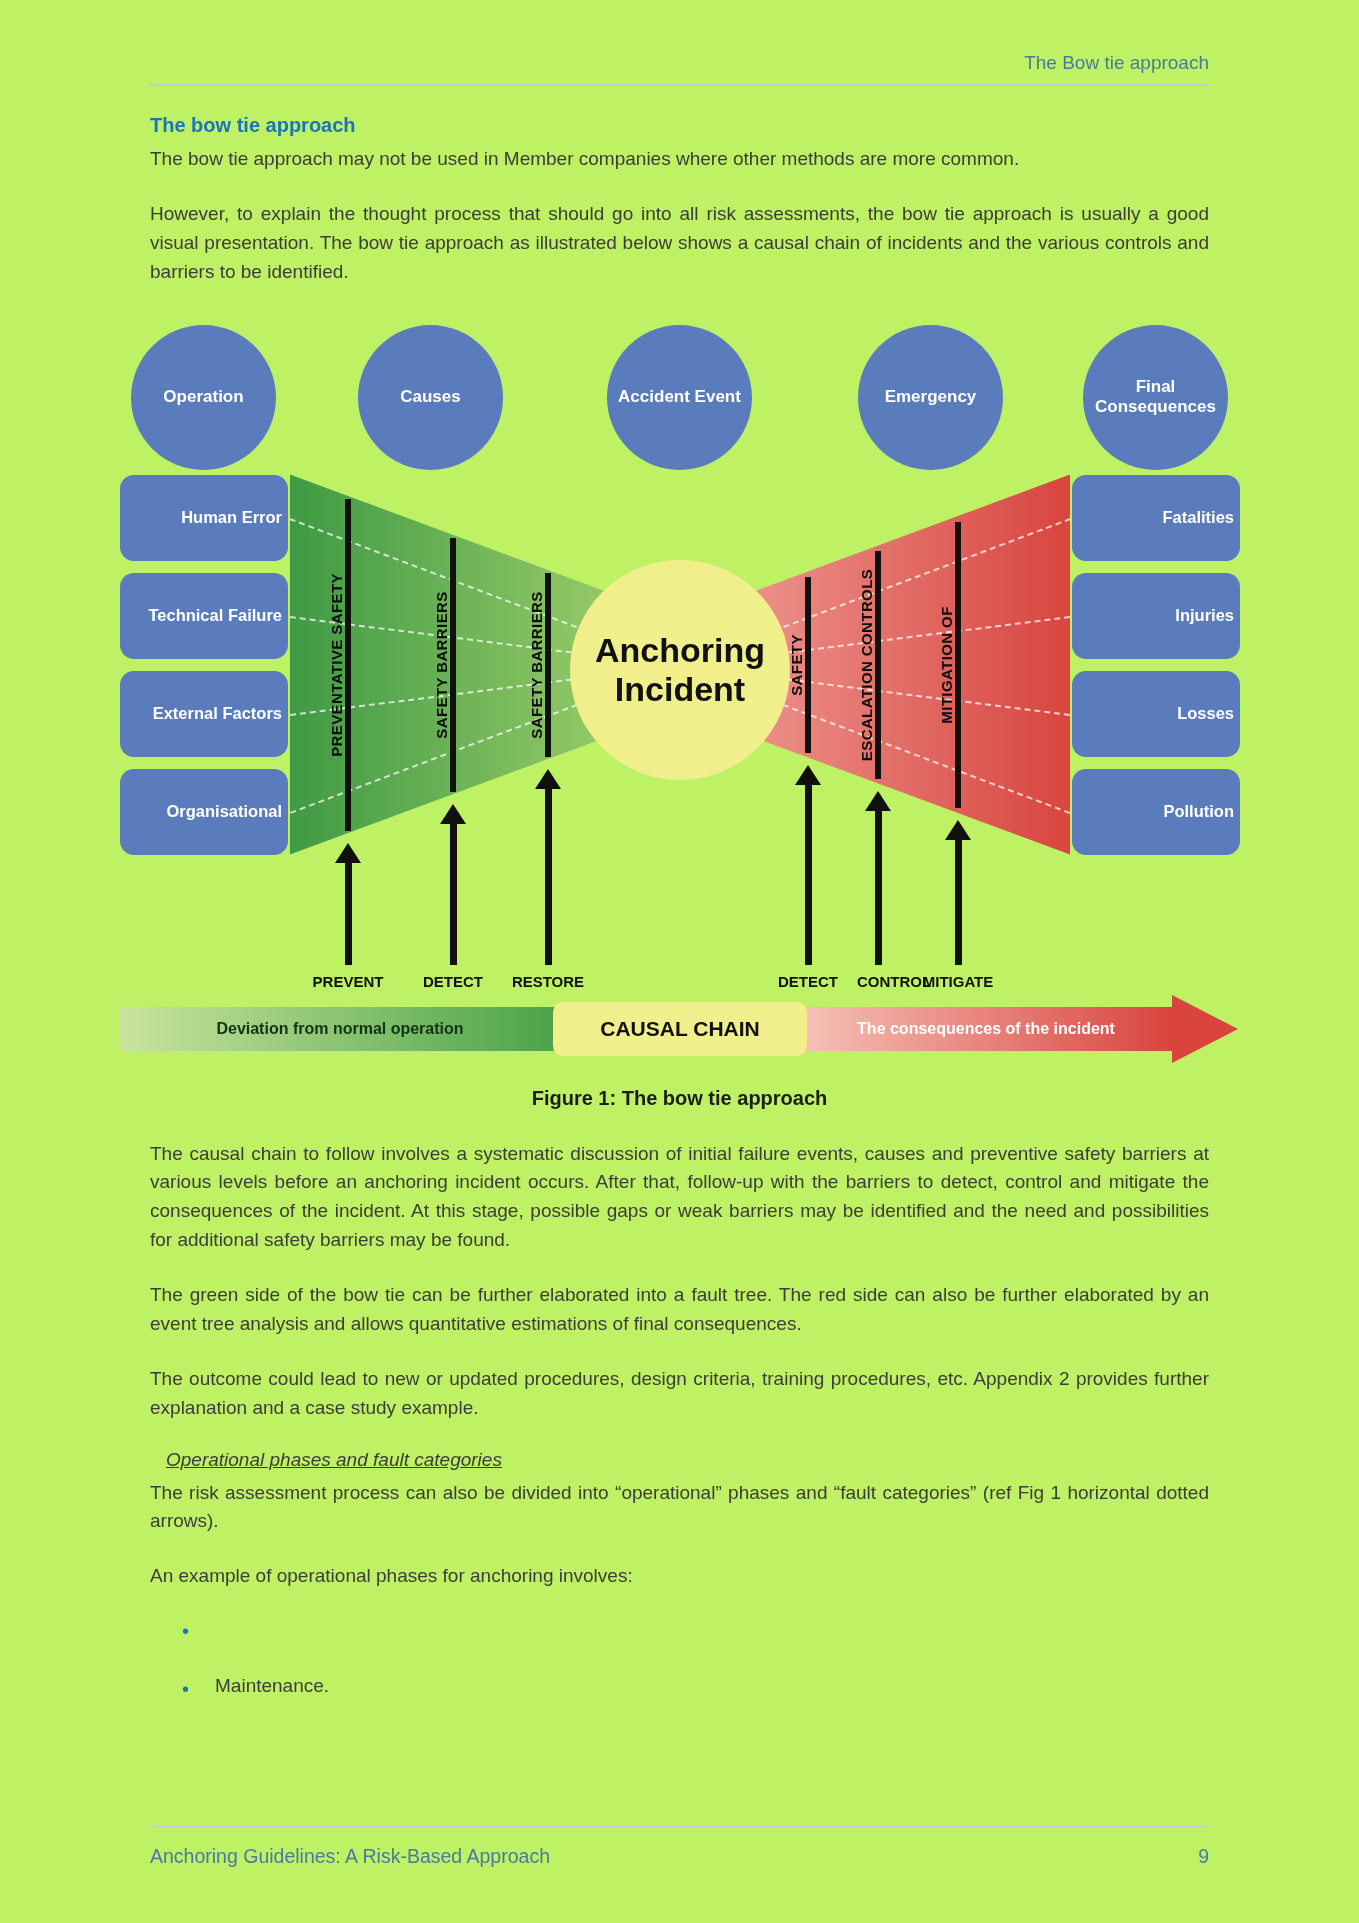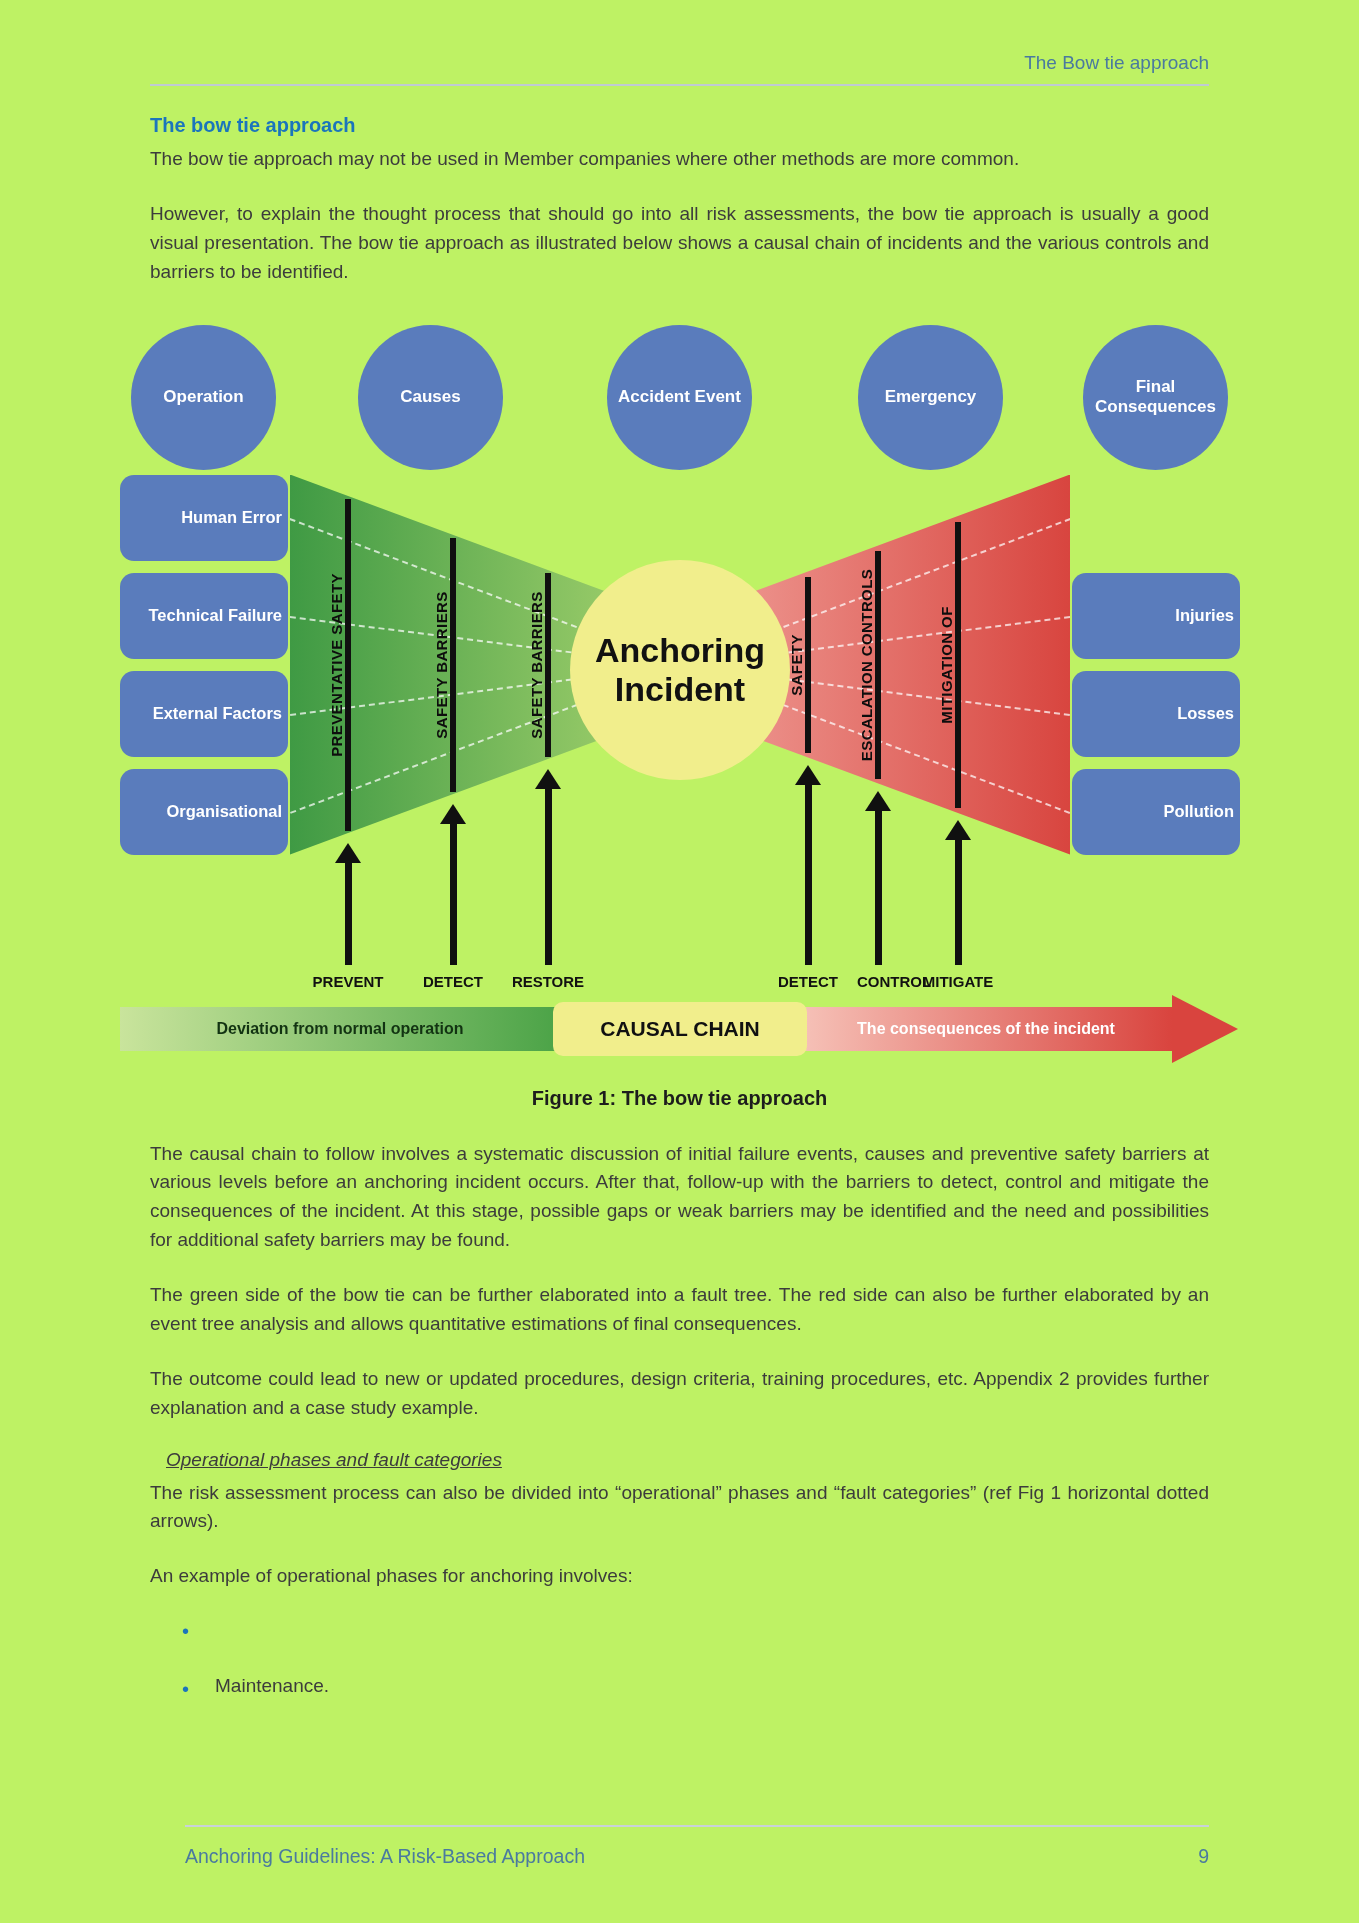--- a/index.html
+++ b/index.html
@@ -6,21 +6,21 @@
   html, body { margin: 0; padding: 0; background: #e8e8e8; }
   .page {
     width: 1359px; min-height: 1923px; margin: 0 auto; background: #bef264;
     font-family: "Liberation Sans", sans-serif; color: #3c3c3c;
     display: flex; flex-direction: column; padding: 0 150px 55px;
   }
   
   .running-header { padding-top: 52px; text-align: right; color: #4a7a9f; font-size: 19px; }
   .header-rule { border-bottom: 2px solid #bfcad2; margin-top: 10px; }
   .page-footer { margin-top: auto; border-top: 2px solid #c8d2d9; padding-top: 18px;
-    display: flex; justify-content: space-between; color: #4a7a9f; font-size: 19.5px; margin-left: 35px; }
+    display: flex; justify-content: space-between; color: #4a7a9f; font-size: 19.5px; }
   
   h1.section-heading { font-size: 20px; color: #1b75bc; margin: 28px 0 8px; font-weight: 700; }
   p.body-para { font-size: 19px; line-height: 1.52; text-align: justify; margin: 0 0 26px; }
   h2.subheading { font-size: 19px; font-style: italic; text-decoration: underline;
     font-weight: 400; color: #3c3c3c; margin: 6px 16px 8px; }
   .caption { text-align: center; font-weight: 700; font-size: 20px; color: #1d1d1d; margin: 20px 0 30px; }
   .bullet-row { display: flex; align-items: flex-start; margin: 0 0 30px 32px; font-size: 19px; }
   .bullet-row .dot { color: #1b75bc; font-size: 20px; line-height: 1.4; margin-right: 26px; }
   
   .diagram { position: relative; width: 1120px; height: 742px; margin: 38px 0 0 -30px; padding: 0; }
@@ -104,20 +104,23 @@
       <div class="cause-box" style="left:0;top:248px">
           <span>Technical Failure</span>
         </div>
       <div class="cause-box" style="left:0;top:346px">
           <span>External Factors</span>
         </div>
       <div class="cause-box" style="left:0;top:444px">
           <span>Organisational</span>
         </div>
 
+      <div class="cons-box" style="left:952px;top:150px">
+          <span>Fatalities</span>
+        </div>
       <div class="cons-box" style="left:952px;top:248px">
           <span>Injuries</span>
         </div>
       <div class="cons-box" style="left:952px;top:346px">
           <span>Losses</span>
         </div>
       <div class="cons-box" style="left:952px;top:444px">
           <span>Pollution</span>
         </div>
 

